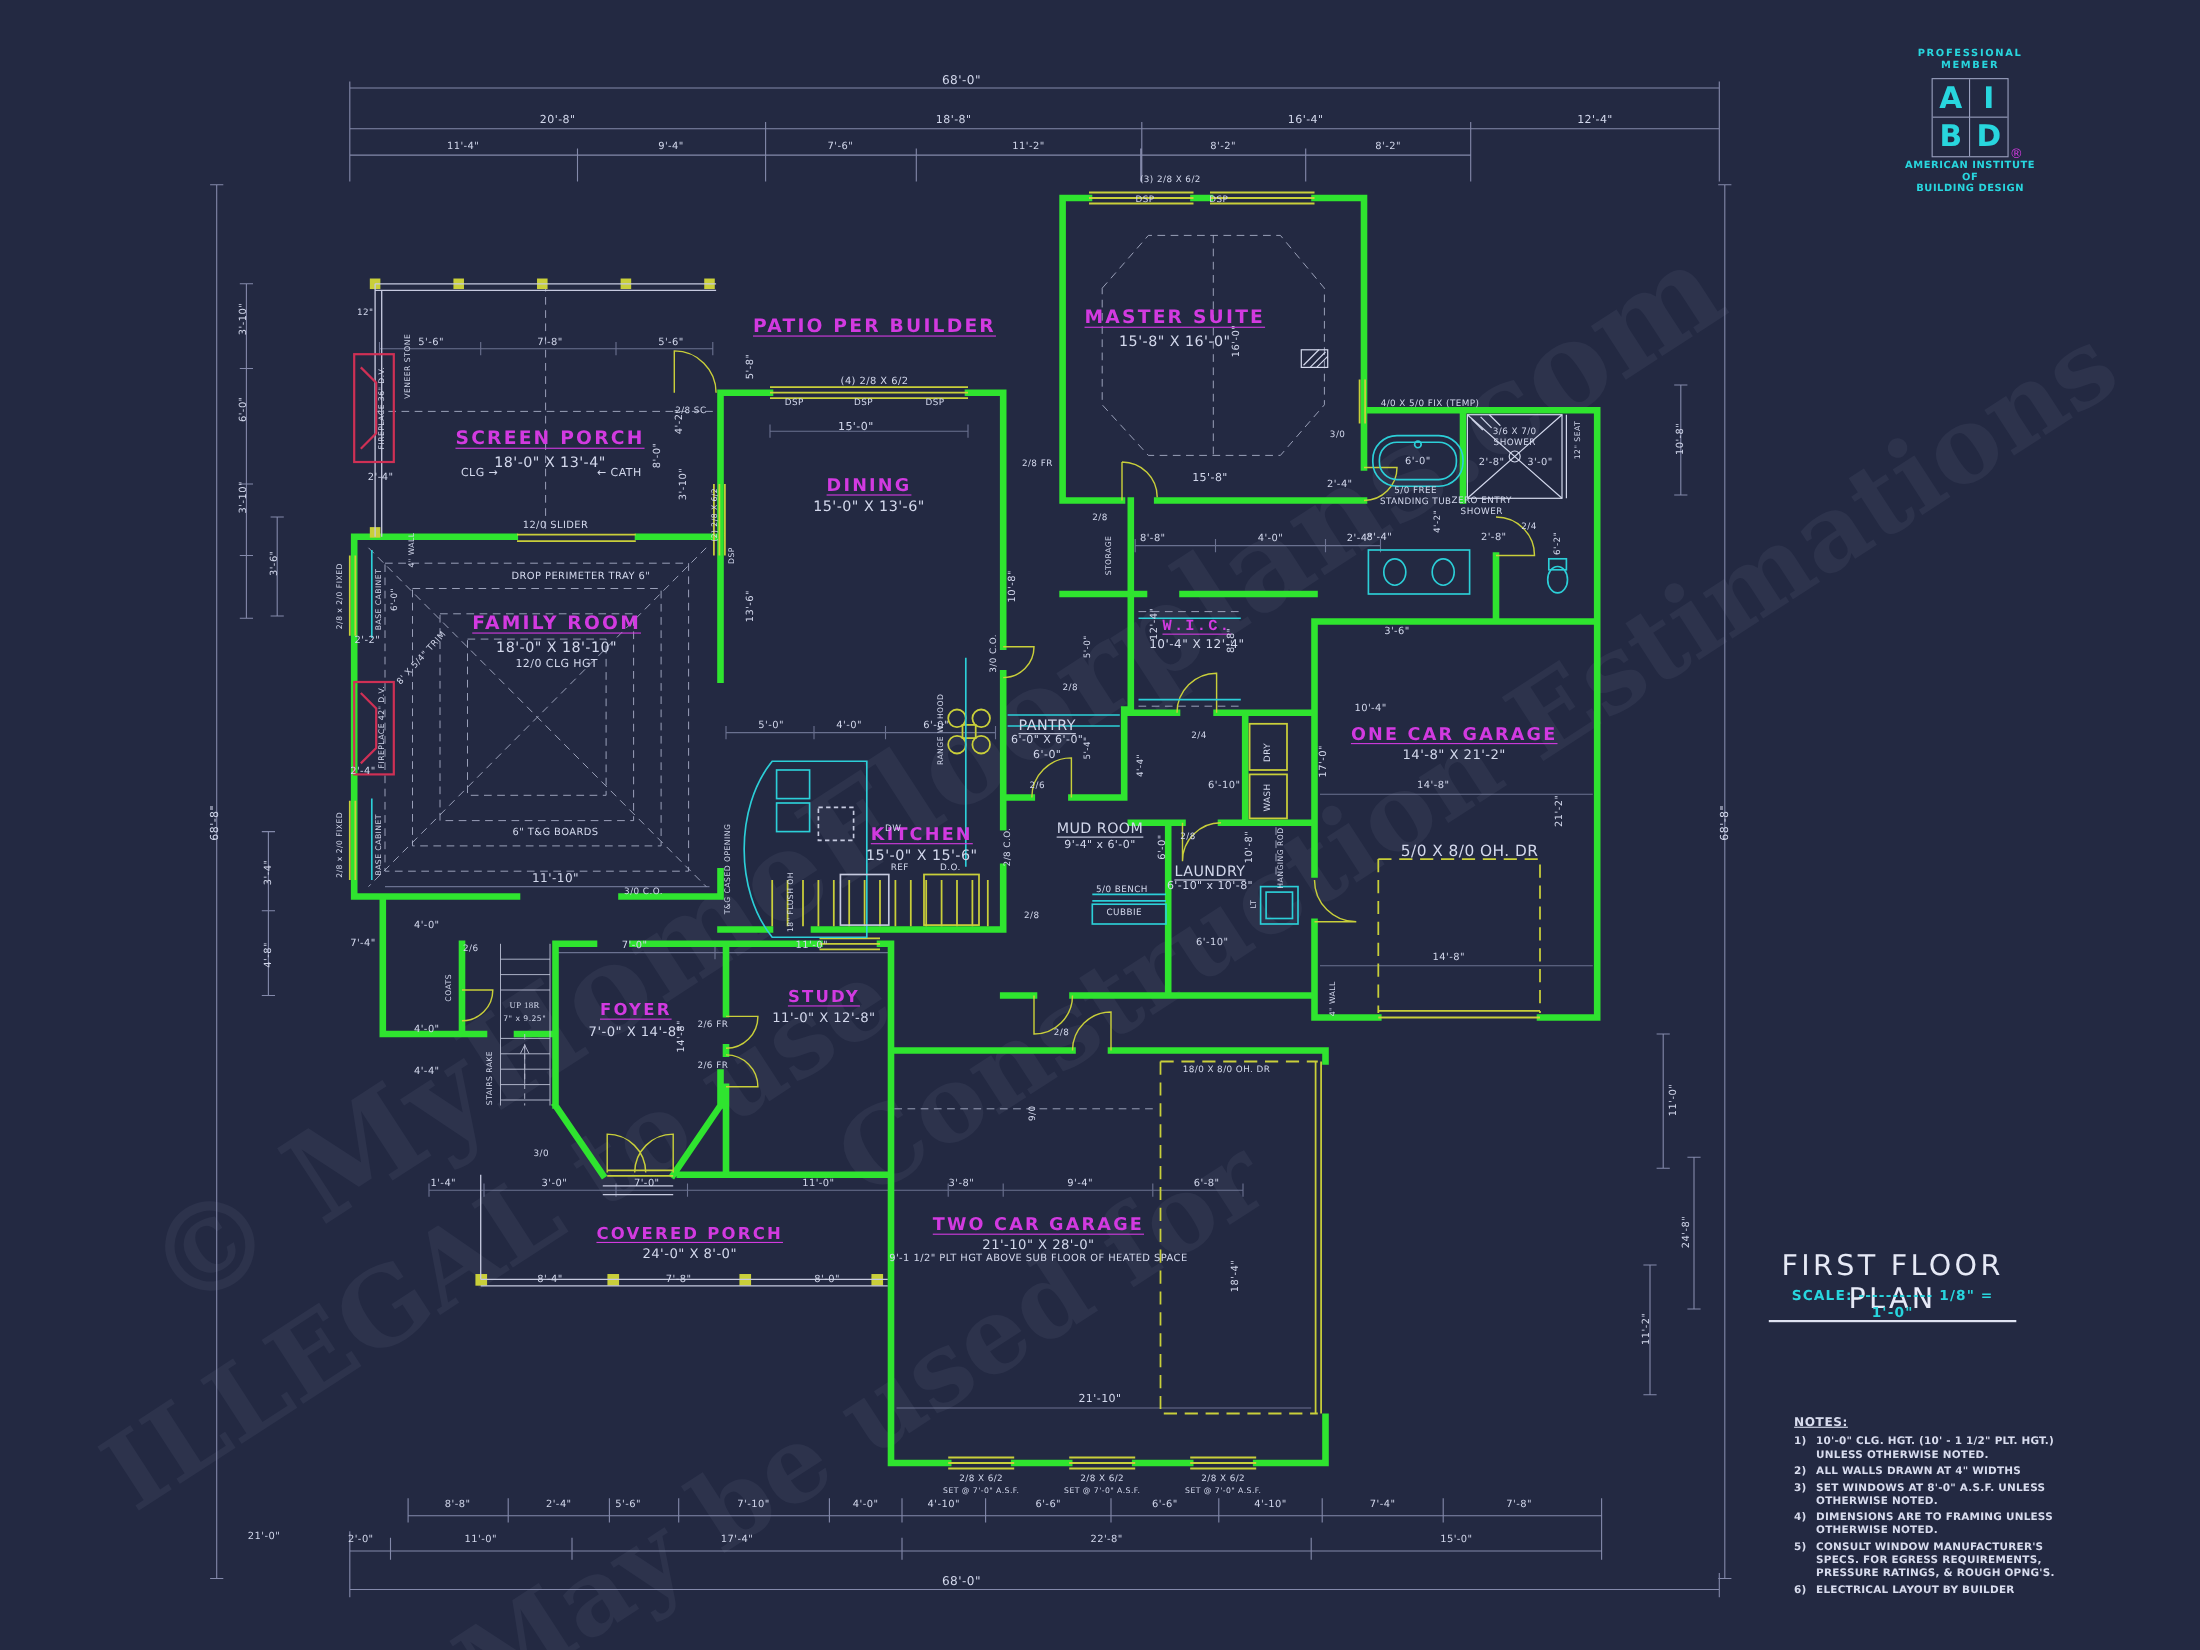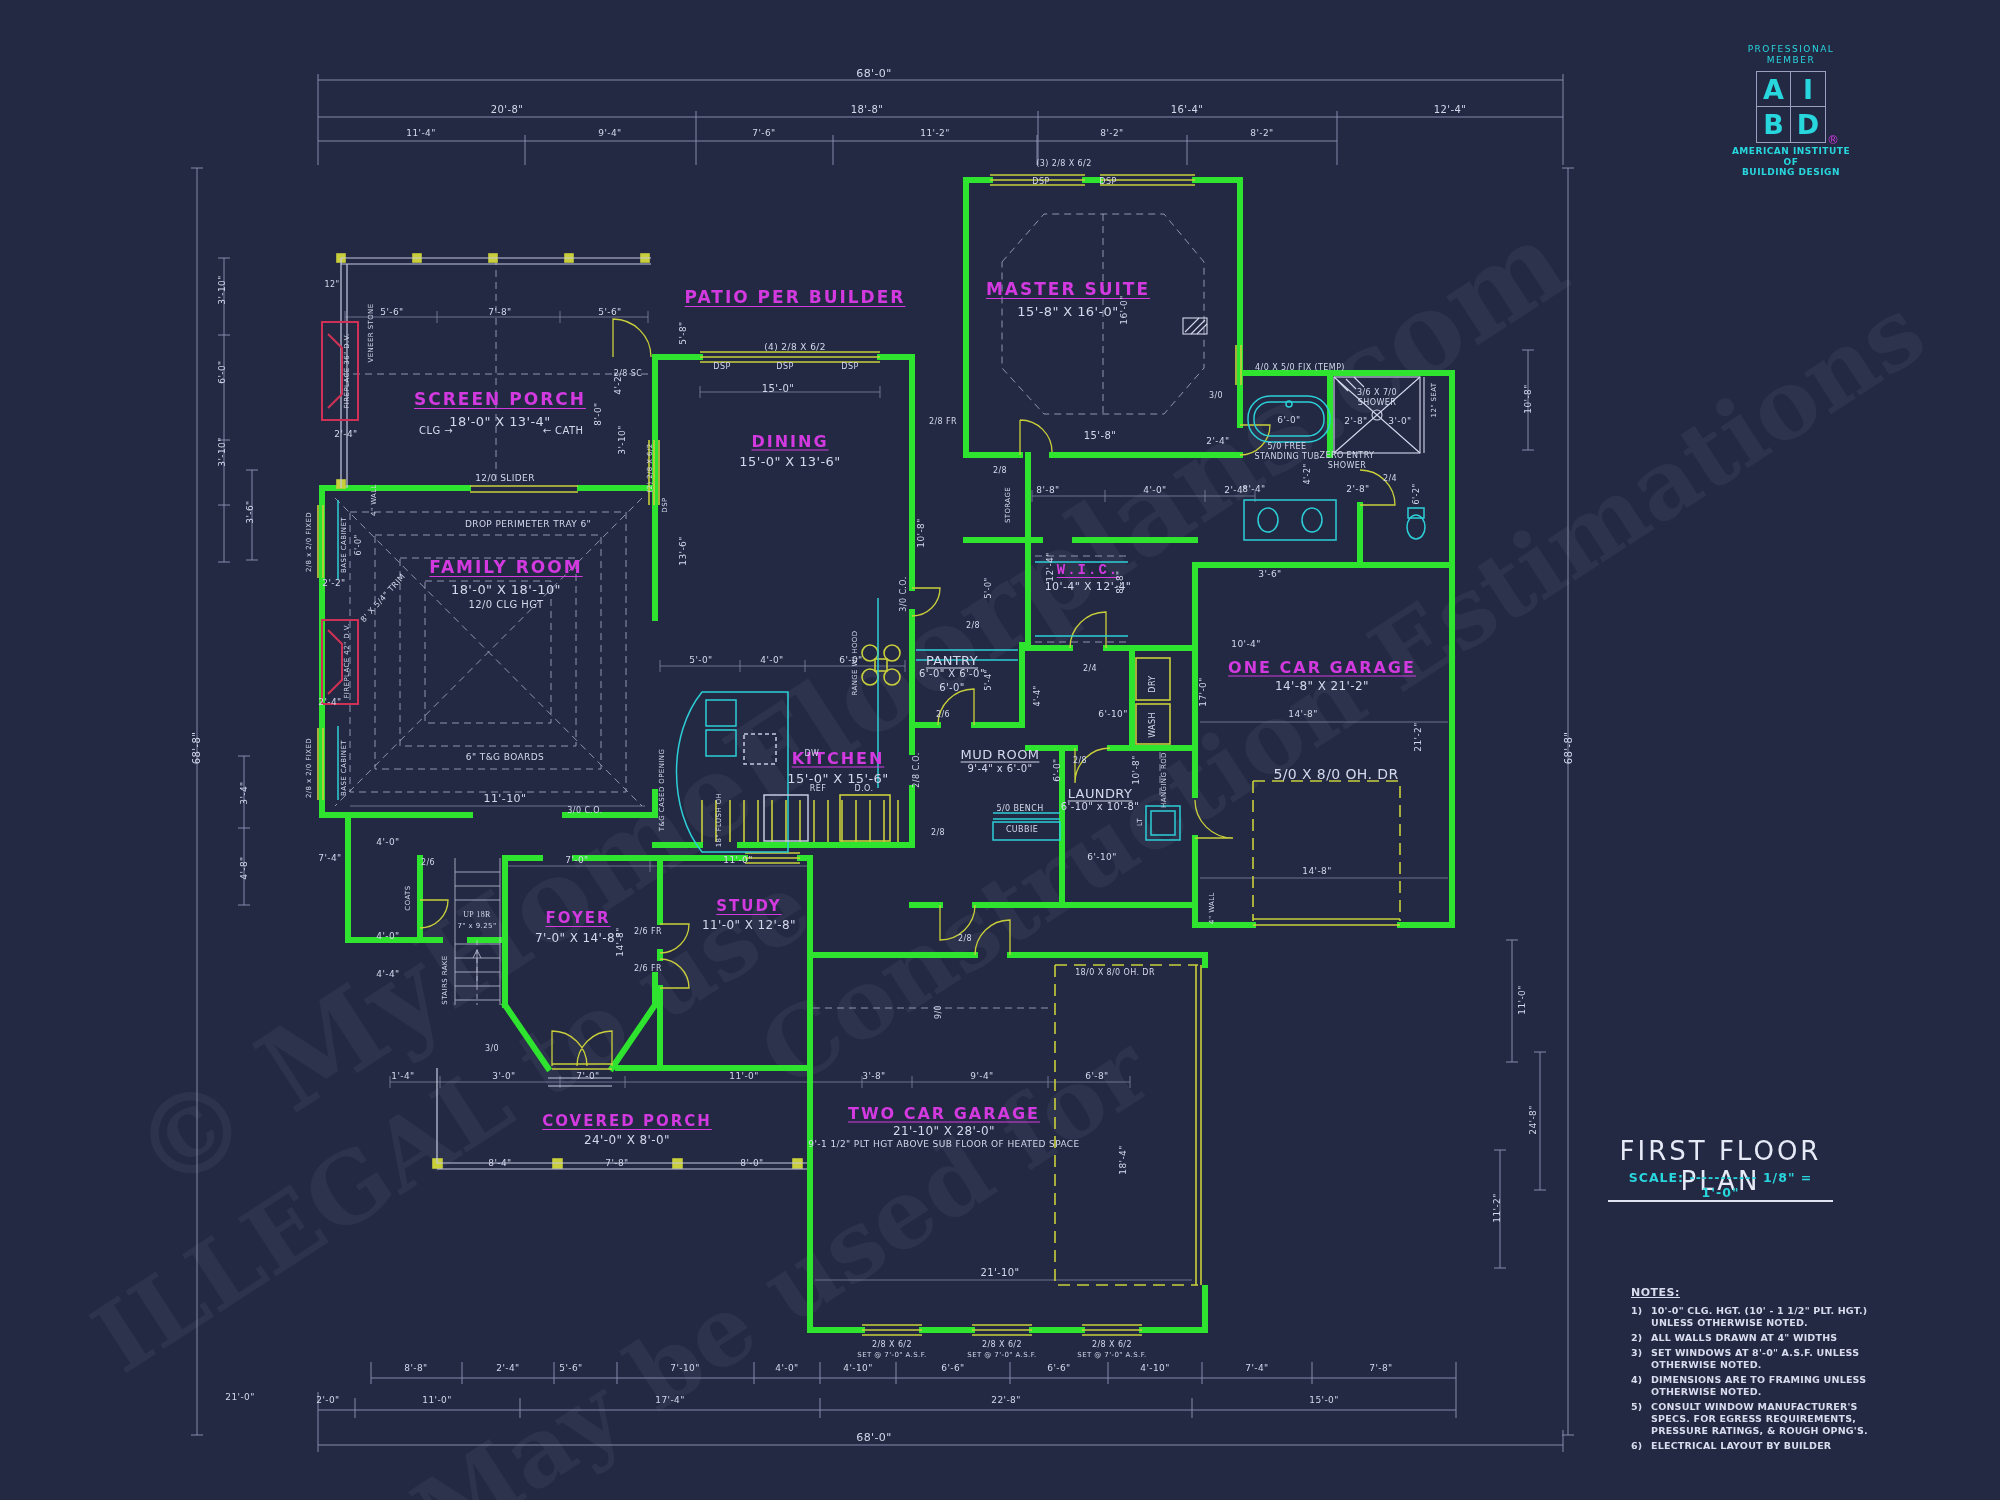--- a/index.html
+++ b/index.html
@@ -4,21 +4,21 @@
 <style>
   html,body{margin:0;padding:0;background:#10142a;}
   #plan{position:relative;width:2000px;height:1500px;background:var(--bg,#232942);overflow:hidden;
         font-family:"DejaVu Sans",sans-serif;}
   #plan svg{position:absolute;left:0;top:0;}
   .ann{position:absolute;transform:translate(-50%,-50%);white-space:nowrap;color:#d3d8ec;letter-spacing:.4px;}
   .ann.m{color:var(--magenta,#d23ae0);font-weight:bold;letter-spacing:2px;}
   .ann.u{text-decoration:underline;text-underline-offset:3px;}
   
   .logo{position:absolute;left:1712px;top:44px;width:158px;text-align:center;color:var(--cyan,#28d6de);}
-  .logo .mem{font-size:9px;letter-spacing:1.5px;line-height:11px;font-weight:normal;}
+  .logo .mem{font-size:9px;letter-spacing:1.5px;line-height:11px;font-weight:bold;}
   .logo-box-wrap{position:relative;width:70px;height:72px;margin:5px auto 3px auto;}
   .logo-box{width:70px;height:72px;border:1px solid #9aa0bf;display:grid;grid-template-columns:1fr 1fr;grid-template-rows:1fr 1fr;box-sizing:border-box;}
   .logo-box span{display:flex;align-items:center;justify-content:center;font-size:27px;font-weight:bold;color:var(--cyan,#28d6de);}
   .logo-box span:nth-child(1),.logo-box span:nth-child(2){border-bottom:1px solid #9aa0bf;}
   .logo-box span:nth-child(1),.logo-box span:nth-child(3){border-right:1px solid #9aa0bf;}
   .logo .reg{position:absolute;right:-13px;bottom:-4px;color:var(--magenta,#d23ae0);font-size:12px;}
   .logo .org{font-size:9px;letter-spacing:.5px;line-height:10.5px;font-weight:bold;}
   
   .plan-title{position:absolute;left:1608px;top:1136px;width:225px;text-align:center;color:#e6e9f6;
      font-size:26px;letter-spacing:3px;border-bottom:2px solid #dfe3f2;padding-bottom:4px;}

